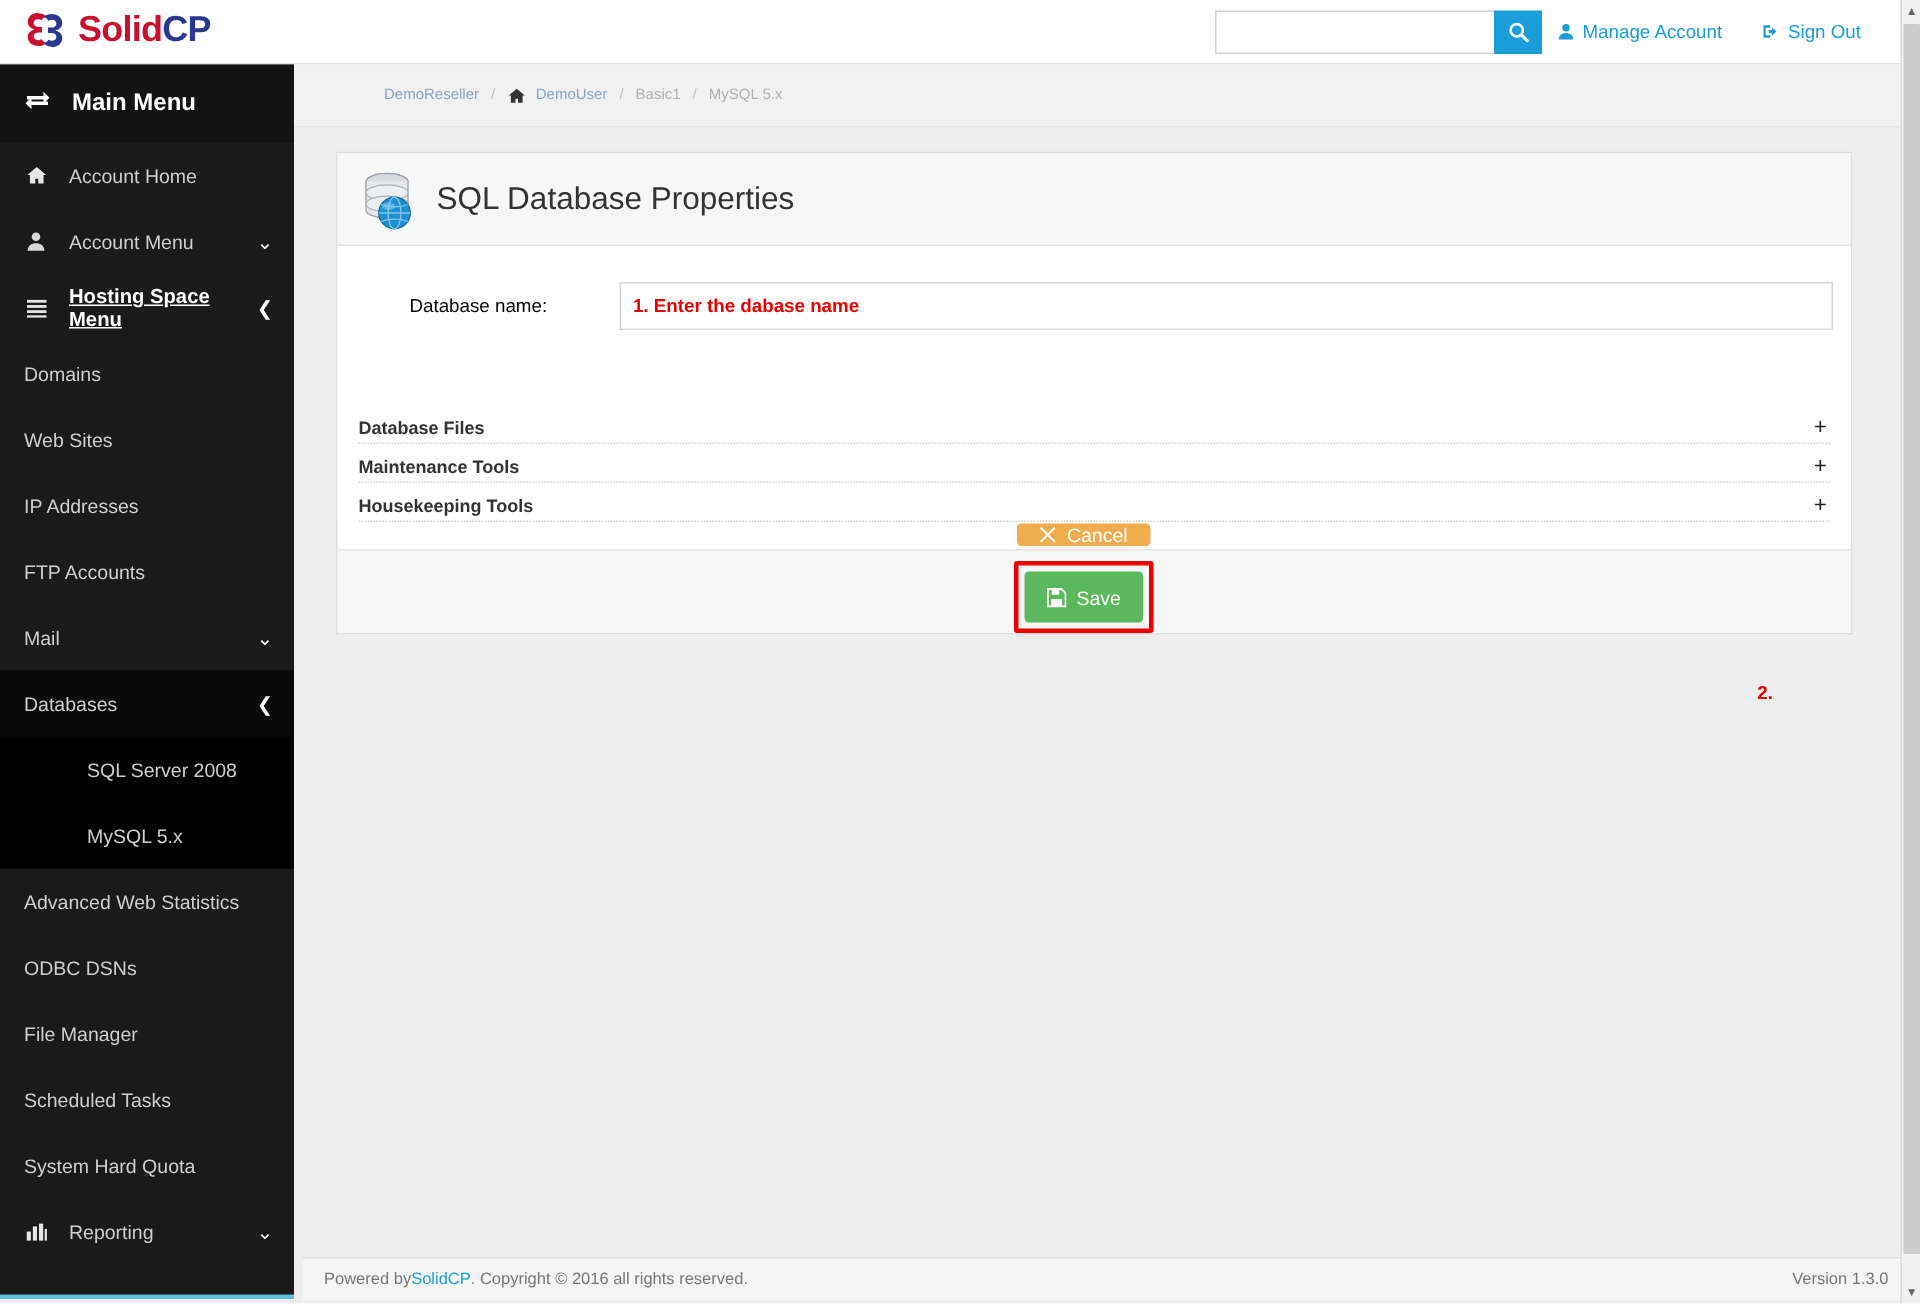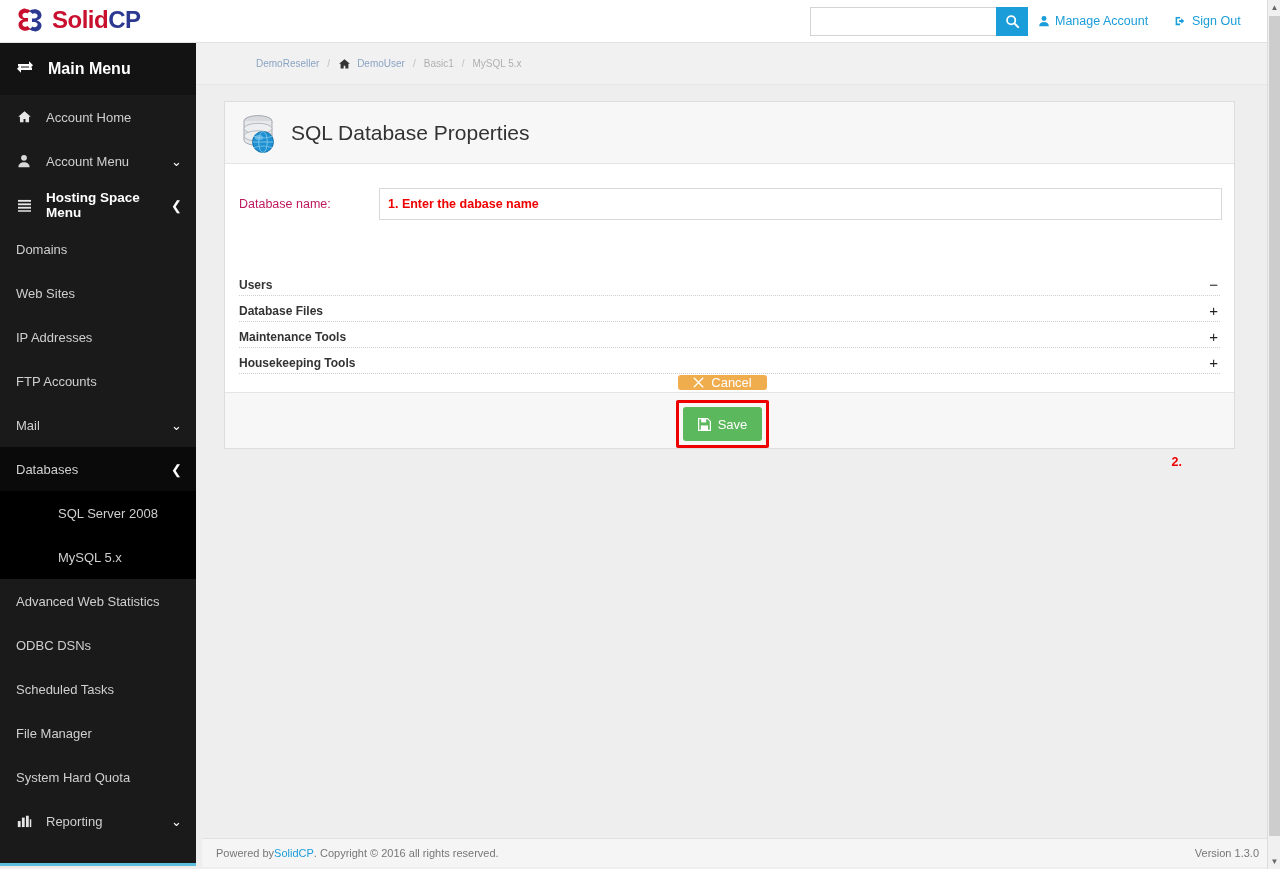--- a/index.html
+++ b/index.html
@@ -88,21 +88,21 @@
     width: 16px; display:flex; align-items:center; justify-content:center;
     color: #e6e6e6;
   }
   .nav-item .chev {
     margin-right: 14px; color: #ffffff; font-size: 13px;
     display:flex; align-items:center;
   }
   .nav-item.sub { }
   .nav-item.sub2 { padding-left: 58px; }
   .nav-item.group-open { background: #0a0a0a; }
-  .nav-item.strong .label { color: #ffffff; font-weight: bold; font-size: 13.5px; }
+  .nav-item.strong .label { color: #ffffff; font-weight: bold; font-size: 13.5px; text-decoration: underline; }
   .group-panel { background: #000000; }
   .bottom-rule {
     position: absolute; left: 0; bottom: 0;
     width: 196px; height: 3px; background: #5bc0de;
   }
 
   
   .main {
     position: absolute; left: 196px; top: 43px;
     width: 1071px; height: 823px;
@@ -130,22 +130,23 @@
     border-bottom: 1px solid #e4e4e4;
     display: flex; align-items: center;
     padding-left: 14px; gap: 12px;
   }
   .panel-title { font-size: 21px; color: #333; }
   .db-ico { width: 40px; height: 42px; display:block; }
 
   .panel-body { padding: 18px 12px 0 12px; background:#fff; }
   .form-row { display: flex; align-items: center; height: 44px; }
   .form-label {
-    width: 142px; font-size: 12.5px; color: #be185d;
+    width: 142px; font-size: 12.5px; color: #000000;
     padding-left: 2px;
+    margin-left: 34px;
   }
   .form-input {
     flex: 1; height: 32px;
     border: 1px solid #d8d8d8;
     background: #fff; outline: none;
     font-size: 12.5px; color: #ee0000; font-weight: bold;
     padding: 0 8px;
     font-family: "Liberation Sans", sans-serif;
   }
 
@@ -343,24 +344,24 @@
       </div>
     </div>
 
     <div class="nav-item sub">
       <span class="label">Advanced Web Statistics</span>
     </div>
     <div class="nav-item sub">
       <span class="label">ODBC DSNs</span>
     </div>
     <div class="nav-item sub">
+      <span class="label">File Manager</span>
+    </div>
+    <div class="nav-item sub">
       <span class="label">Scheduled Tasks</span>
-    </div>
-    <div class="nav-item sub">
-      <span class="label">File Manager</span>
     </div>
     <div class="nav-item sub">
       <span class="label">System Hard Quota</span>
     </div>
 
     <div class="nav-item">
       <span class="nav-ico">
         <svg width="15" height="13" viewBox="0 0 16 14">
           <rect x="0.8" y="6.5" width="3" height="6.5" fill="#e6e6e6"></rect>
           <rect x="5.2" y="2.8" width="3" height="10.2" fill="#e6e6e6"></rect>
@@ -413,25 +414,20 @@
         <span class="panel-title">SQL Database Properties</span>
       </div>
 
       <div class="panel-body">
         <div class="form-row">
           <label class="form-label">Database name:</label>
           <input class="form-input" type="text" value="1. Enter the dabase name" style="">
         </div>
 
         <div class="accordion">
-          <div class="acc-row">
-            <span class="acc-title">Users</span>
-            <span class="acc-spacer"></span>
-            <span class="acc-sign">−</span>
-          </div>
           <div class="acc-row">
             <span class="acc-title">Database Files</span>
             <span class="acc-spacer"></span>
             <span class="acc-sign">+</span>
           </div>
           <div class="acc-row">
             <span class="acc-title">Maintenance Tools</span>
             <span class="acc-spacer"></span>
             <span class="acc-sign">+</span>
           </div>

